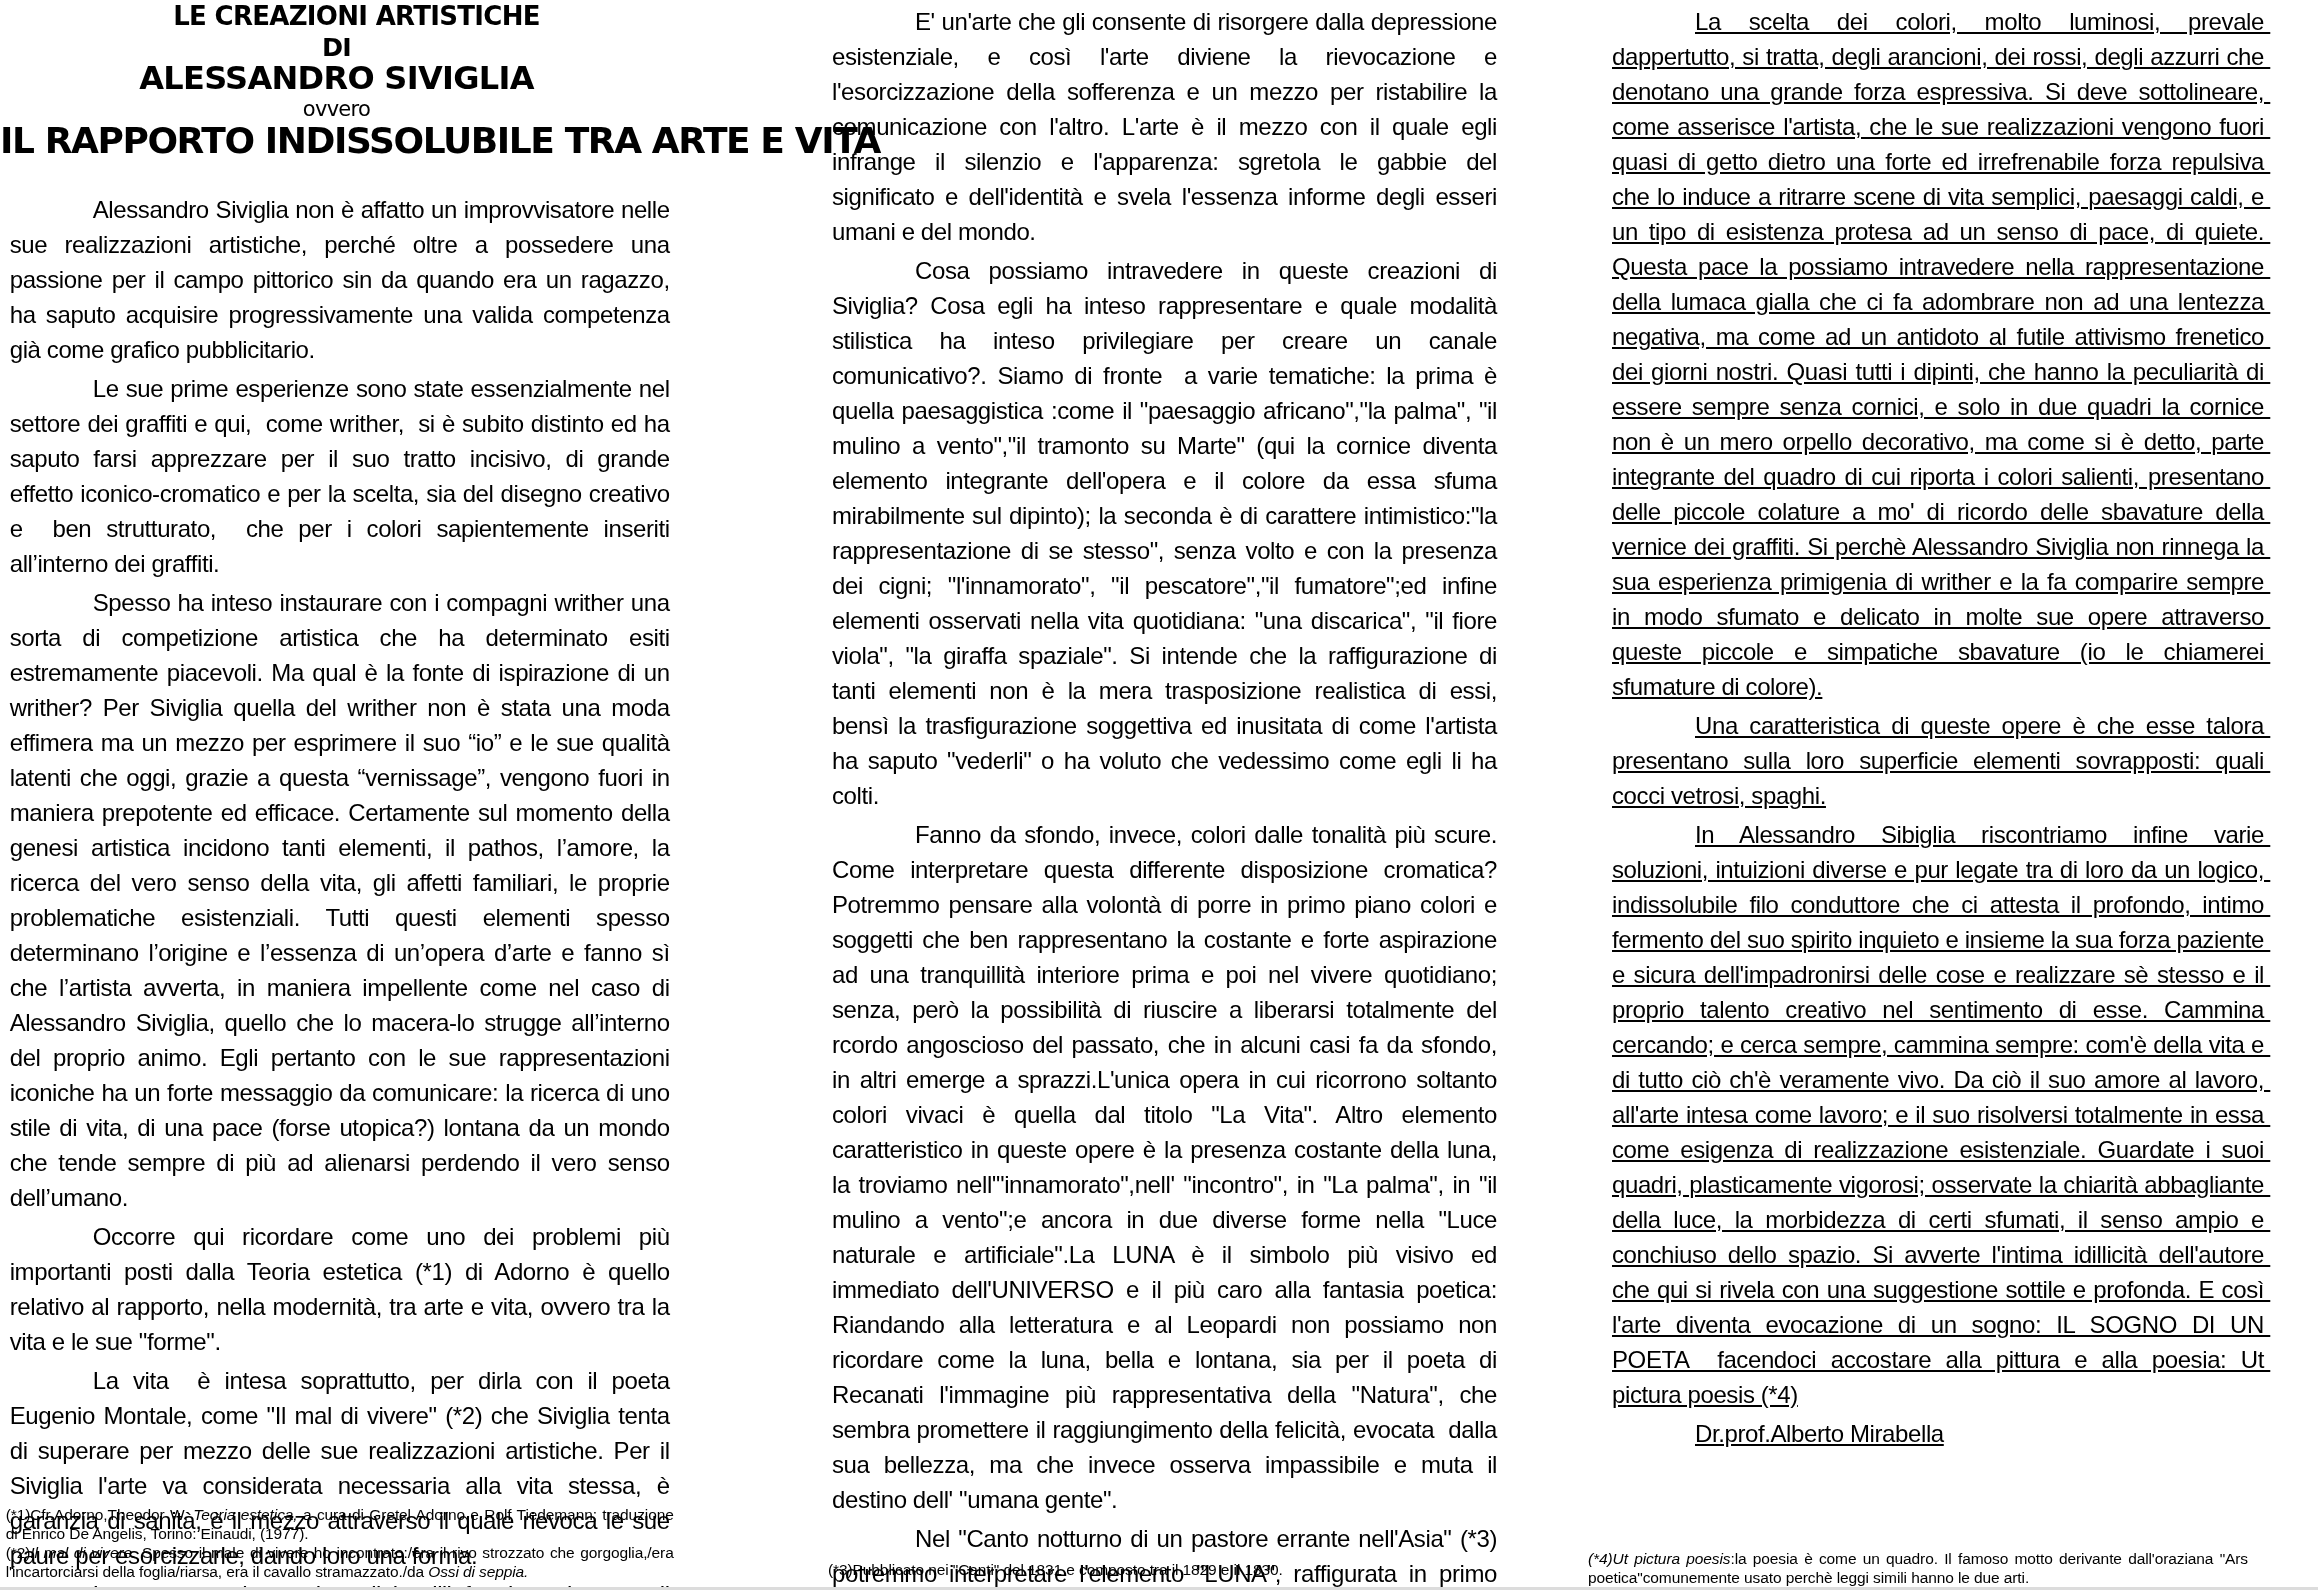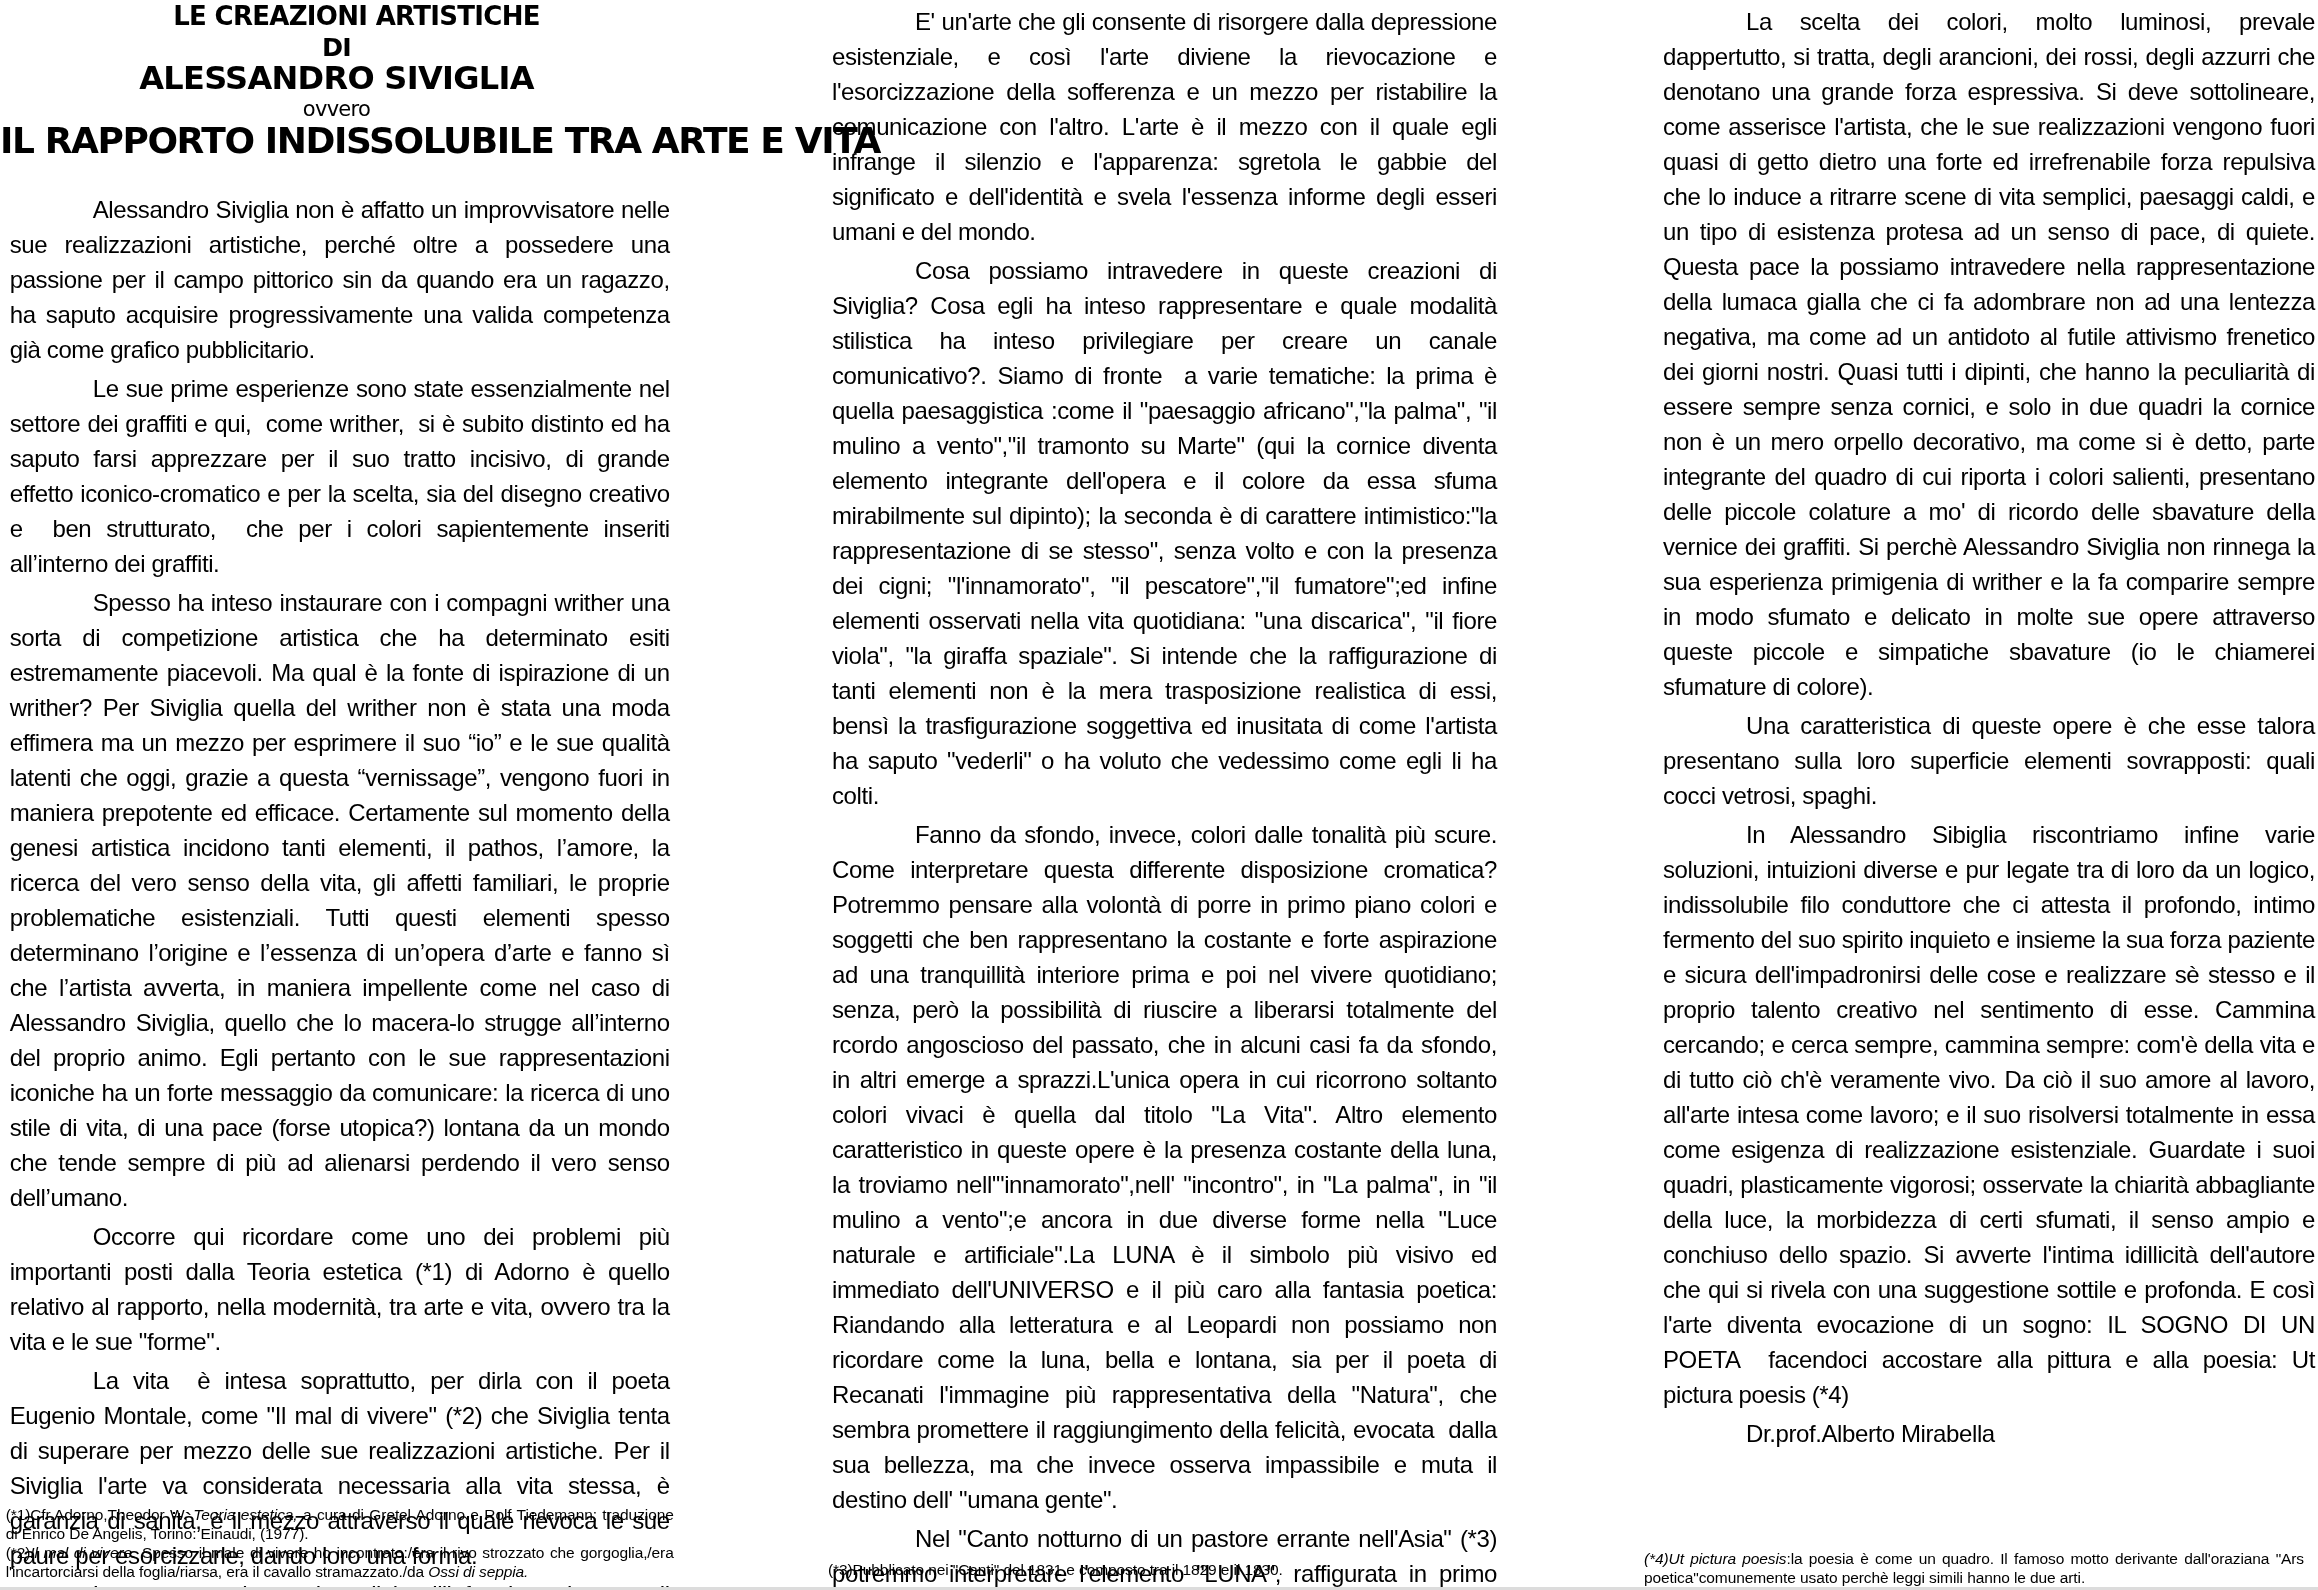--- a/index.html
+++ b/index.html
@@ -33,33 +33,33 @@
     letter-spacing:-0.4px;
   }
   .col p{
     margin:4px;
     text-indent:83px;
     white-space:pre-wrap;
     hyphens:none;
   }
   #col1{left:5.7px;top:188px;width:668px;}
   #col2{left:828px;top:0px;width:673px;}
-  #col3{left:1659px;top:0px;width:660px;}
+  #col3{left:1608px;top:0px;width:660px;text-decoration:underline;}
   
   .fn{
     position:absolute;
     font-size:15.5px;
     line-height:19px;
     text-align:justify;
     letter-spacing:-0.1px;
   }
   .fn p{margin:0;white-space:pre-wrap;}
   #fn-col1{left:5.7px;top:1505px;width:668px;}
   #fn-col2{left:828px;top:1560px;width:673px;text-align:left;}
-  #fn-col3{left:1644px;top:1549px;width:660px;}
+  #fn-col3{left:1588px;top:1549px;width:660px;}
   .it{font-style:italic;}
   
   .scan-edge{
     position:absolute;left:0;bottom:0;width:100%;height:2.8px;
     background:#dcdcdc;
   }
 </style>
 </head>
 <body>
 

